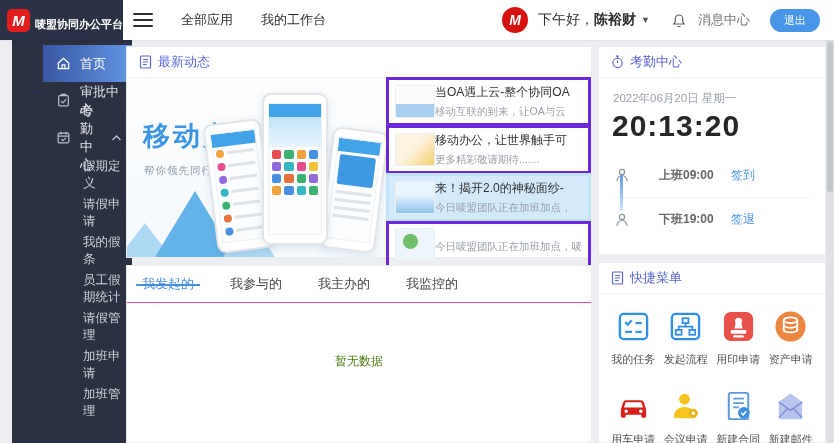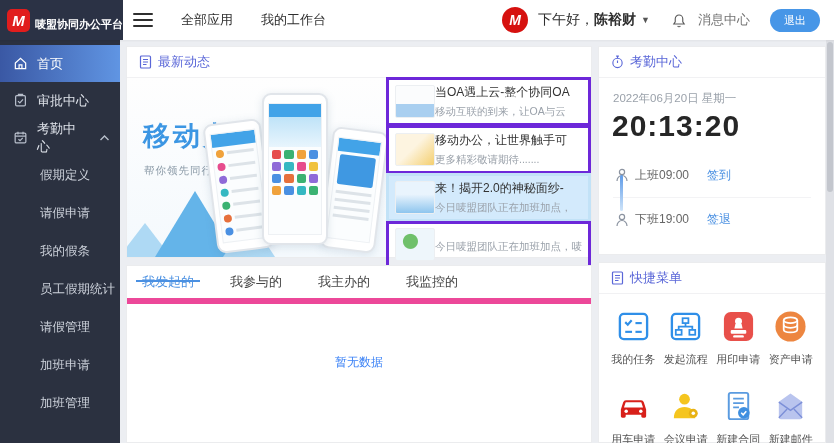--- a/index.html
+++ b/index.html
@@ -22,21 +22,21 @@
   .avatar { width:26px; height:26px; border-radius:50%; background:#d6110f; color:#fff; font-weight:bold;
             font-style:italic; font-size:14px; display:flex; align-items:center; justify-content:center; }
   .greeting { display:flex; align-items:center; margin-left:10px; font-size:14px; color:#2f2f2f; cursor:pointer; }
   .greeting .name { font-weight:bold; }
   .caret { font-size:9px; color:#555; margin-left:5px; }
   .msg-center { display:flex; align-items:center; gap:12px; margin-left:22px; color:#737373; font-size:13px; cursor:pointer; }
   .logout-btn { margin-left:20px; background:#4796e7; border:none; color:#fff; font-size:11px;
                 padding:4px 14px; border-radius:12px; cursor:pointer; }
 
   
-  .sidebar { position:absolute; top:40px; left:0; width:120px; bottom:0; background:#2b3140; padding-top:5px; }
+  .sidebar { position:absolute; top:40px; left:12px; width:120px; bottom:0; background:#2b3140; padding-top:5px;padding-left:31px; }
   .side-item { height:37px; display:flex; align-items:center; gap:9px; padding:0 8px 0 13px;
                color:#dfe3ea; font-size:13px; cursor:pointer; }
   .side-item svg { flex:0 0 15px; }
   .side-item.active { background:linear-gradient(90deg,#3a58a4,#6095e3); color:#fff; }
   .side-chevron { margin-left:auto; }
   .side-sub { height:38px; display:flex; align-items:center; padding-left:40px;
               color:#cdd2db; font-size:12.5px; cursor:pointer; }
 
   
   .panel { position:absolute; background:#fff; border:1px solid #ebecee; }
@@ -79,37 +79,37 @@
   .thumb-1 { background:linear-gradient(180deg,#fbfcfd 58%,#a9cff0 58%); }
   .thumb-2 { background:linear-gradient(135deg,#fdf4e0 45%,#f4cf6f); }
   .thumb-3 { background:linear-gradient(180deg,#e9f4fd 40%,#8ec5ee); }
   .thumb-4 { background:radial-gradient(circle at 38% 40%, #6fc06a 0 7px, #eef6fb 8px); }
   .news-text { min-width:0; }
   .news-title { font-size:12px; color:#333; white-space:nowrap; overflow:hidden; text-overflow:ellipsis; }
   .news-desc { font-size:10.5px; color:#9aa1aa; margin-top:4px; white-space:nowrap; overflow:hidden; text-overflow:ellipsis; }
 
   
   .tabs-panel { left:126px; top:265px; width:466px; height:178px; }
-  .tabs-bar { height:37px; display:flex; gap:36px; align-items:stretch; padding:16px 15px; border-bottom:6px solid #ec4899; }
+  .tabs-bar { height:37px; display:flex; gap:36px; align-items:stretch; padding:16px 15px; border-bottom:1px solid #ec4899; }
   .tab { font-size:13px; color:#454545; display:flex; align-items:center; position:relative; cursor:pointer; }
   .tab.active { color:#4a90e2; }
   .tab.active::after { content:""; position:absolute; left:-6px; right:-6px; bottom:0; height:2px; background:#4a90e2; }
-  .empty-state { text-align:center; color:#3b82f6; font-size:12px; padding-top:50px; }
+  .empty-state { text-align:center; color:#4d7c0f; font-size:12px; padding-top:50px; }
 
   
   .att-panel { left:598px; top:46px; width:228px; height:209px; }
   .att-date { padding:13px 14px 0; font-size:11.5px; color:#9aa1aa; }
   .att-time { padding:3px 13px 0; font-size:30px; font-weight:600; color:#262626; letter-spacing:1px; }
   .att-rows { position:relative; padding:10px 14px 0; }
   .att-line { position:absolute; left:21px; top:32px; width:3px; height:36px; border-radius:2px;
               background:linear-gradient(180deg,#5e9be8,#cfe4f9); }
   .att-row { display:flex; align-items:center; height:44px; }
   .att-row + .att-row { border-top:1px solid #f3f3f5; }
   .att-person { width:18px; color:#8b93a0; }
-  .att-label { font-size:12px; color:#666; margin-left:4px; width:72px; }
+  .att-label { font-size:12px; color:#666; margin-left:28px; width:72px;font-weight:bold; }
   .att-action { font-size:12px; color:#4a90e2; cursor:pointer; }
 
   
   .quick-panel { left:598px; top:262px; width:228px; height:181px; }
   .quick-grid { display:grid; grid-template-columns:repeat(4,1fr); padding:15px 8px 0; row-gap:22px; }
   .quick-item { display:flex; flex-direction:column; align-items:center; gap:8px; cursor:pointer; }
   .quick-item svg { width:35px; height:35px; }
   .quick-label { font-size:11px; color:#555; white-space:nowrap; }
 
   .scroll-track { position:absolute; right:0; top:40px; width:8px; bottom:0; background:#dfe1e6; }

